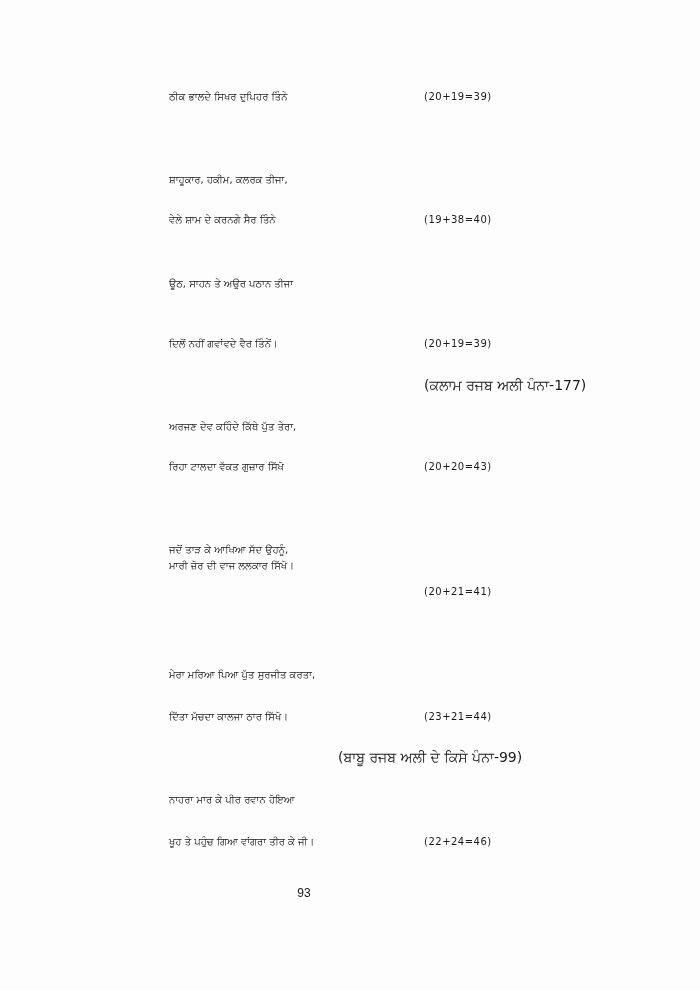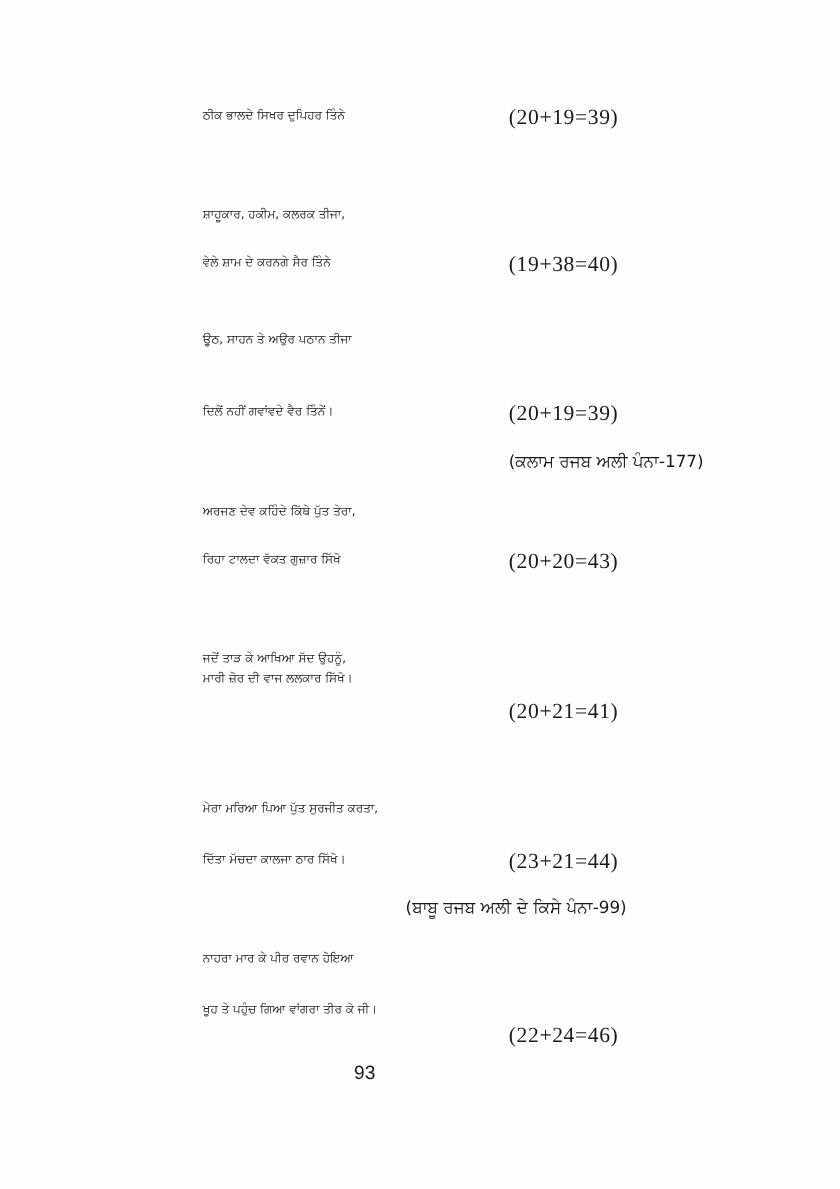--- a/index.html
+++ b/index.html
@@ -1,23 +1,23 @@
 <!DOCTYPE html>
 <html><head>
   <meta charset="utf-8">
   <style>
     html, body { margin: 0; padding: 0; }
     body {
       width: 700px; height: 991px; background: #fdfdfd; position: relative; overflow: hidden;
       font-family: "DejaVu Sans", sans-serif; color: #1a1a1a;
     }
     .line { position: absolute; left: 169px; font-size: 10px; line-height: 20px; white-space: nowrap; }
-    .count { position: absolute; left: 424px; font-size: 18px; line-height: 20px; white-space: nowrap; letter-spacing: 0.5px; font-family: Liberation Serif, serif; }
+    .count { position: absolute; left: 424px; font-size: 10px; line-height: 20px; white-space: nowrap; letter-spacing: 0.5px; }
     .ref { position: absolute; font-size: 14px; line-height: 20px; white-space: nowrap; }
-    .pagenum { position: absolute; left: 0; width: 608px; top: 886px; text-align: center; font-size: 16px; font-family: "Liberation Sans", sans-serif; }
+    .pagenum { position: absolute; left: 0; width: 608px; top: 886px; text-align: center; font-size: 12px; font-family: "Liberation Sans", sans-serif; }
   </style>
 </head>
 <body>
 
 <div>
 
   <div class="line" style="top:87px">ਠੀਕ ਭਾਲਦੇ ਸਿਖਰ ਦੁਪਿਹਰ ਤਿੰਨੇ</div>
   <div class="count" style="top:87px">(20+19=39)</div>
 
   <div class="line" style="top:170px">ਸ਼ਾਹੂਕਾਰ, ਹਕੀਮ, ਕਲਰਕ ਤੀਜਾ,</div>
@@ -37,16 +37,16 @@
   <div class="line" style="top:556px">ਮਾਰੀ ਜ਼ੋਰ ਦੀ ਵਾਜ ਲਲਕਾਰ ਸਿੱਖੋ।</div>
   <div class="count" style="top:582px">(20+21=41)</div>
 
   <div class="line" style="top:665px">ਮੇਰਾ ਮਰਿਆ ਪਿਆ ਪੁੱਤ ਸੁਰਜੀਤ ਕਰਤਾ,</div>
   <div class="line" style="top:707px">ਦਿੱਤਾ ਮੱਚਦਾ ਕਾਲਜਾ ਠਾਰ ਸਿੱਖੋ।</div>
   <div class="count" style="top:707px">(23+21=44)</div>
   <div class="ref" style="top:747px; left:338px">(ਬਾਬੂ ਰਜਬ ਅਲੀ ਦੇ ਕਿਸੇ ਪੰਨਾ-99)</div>
 
   <div class="line" style="top:790px">ਨਾਹਰਾ ਮਾਰ ਕੇ ਪੀਰ ਰਵਾਨ ਹੋਇਆ</div>
   <div class="line" style="top:832px">ਖੂਹ ਤੇ ਪਹੁੰਚ ਗਿਆ ਵਾਂਗਰਾ ਤੀਰ ਕੇ ਜੀ।</div>
-  <div class="count" style="top:852px">(22+24=46)</div>
+  <div class="count" style="top:832px">(22+24=46)</div>
 
   <div class="pagenum">93</div>
 </div>
 
 </body></html>

